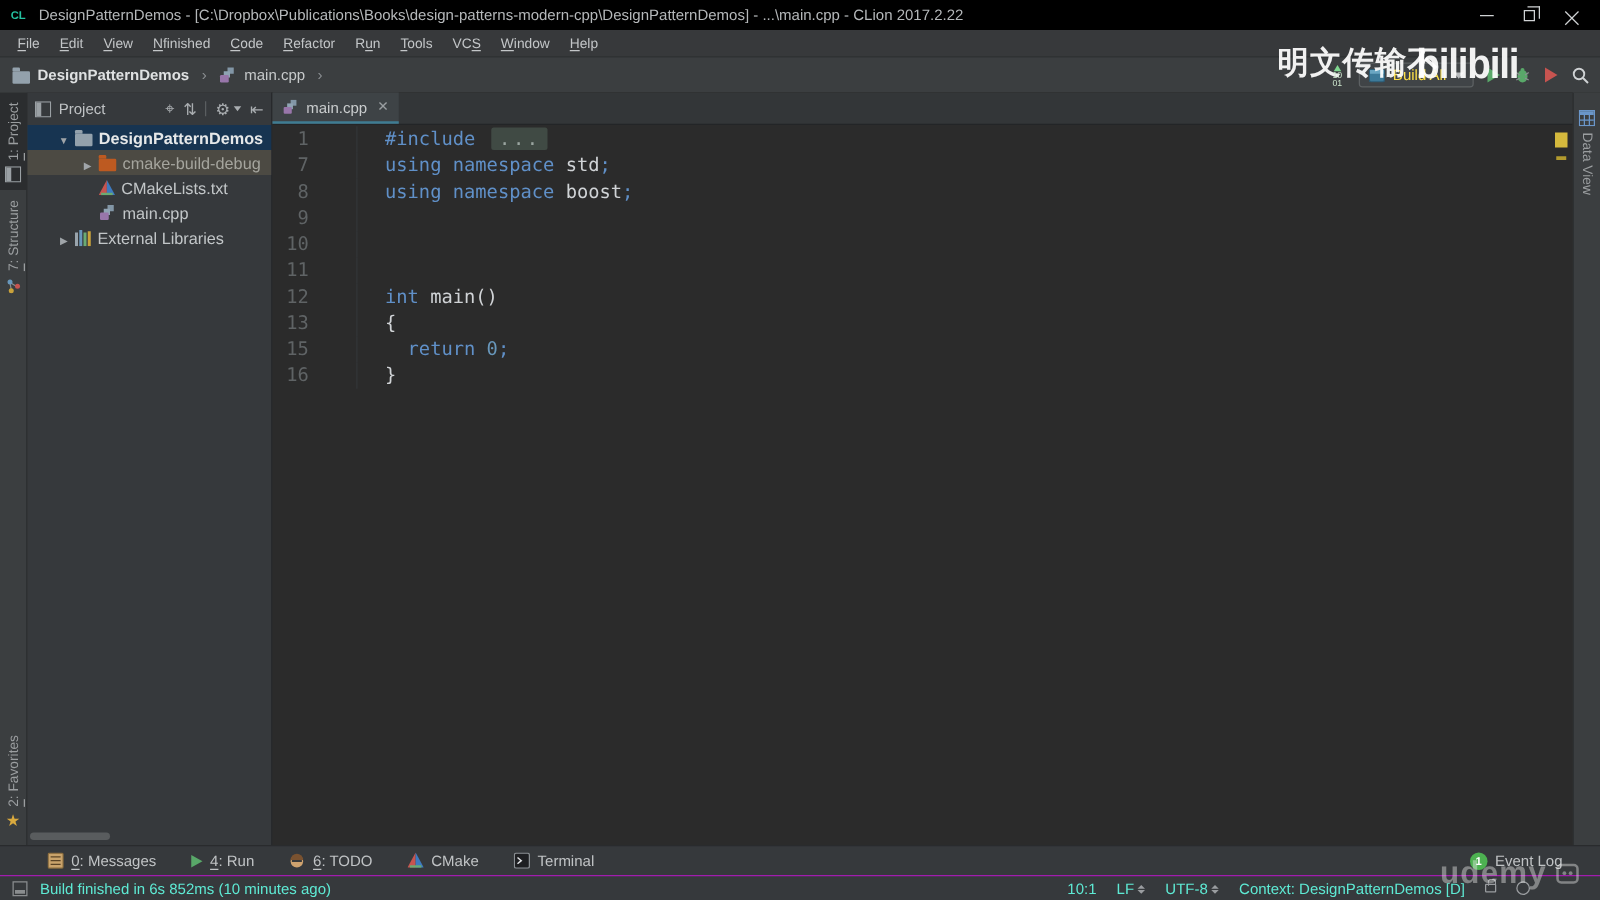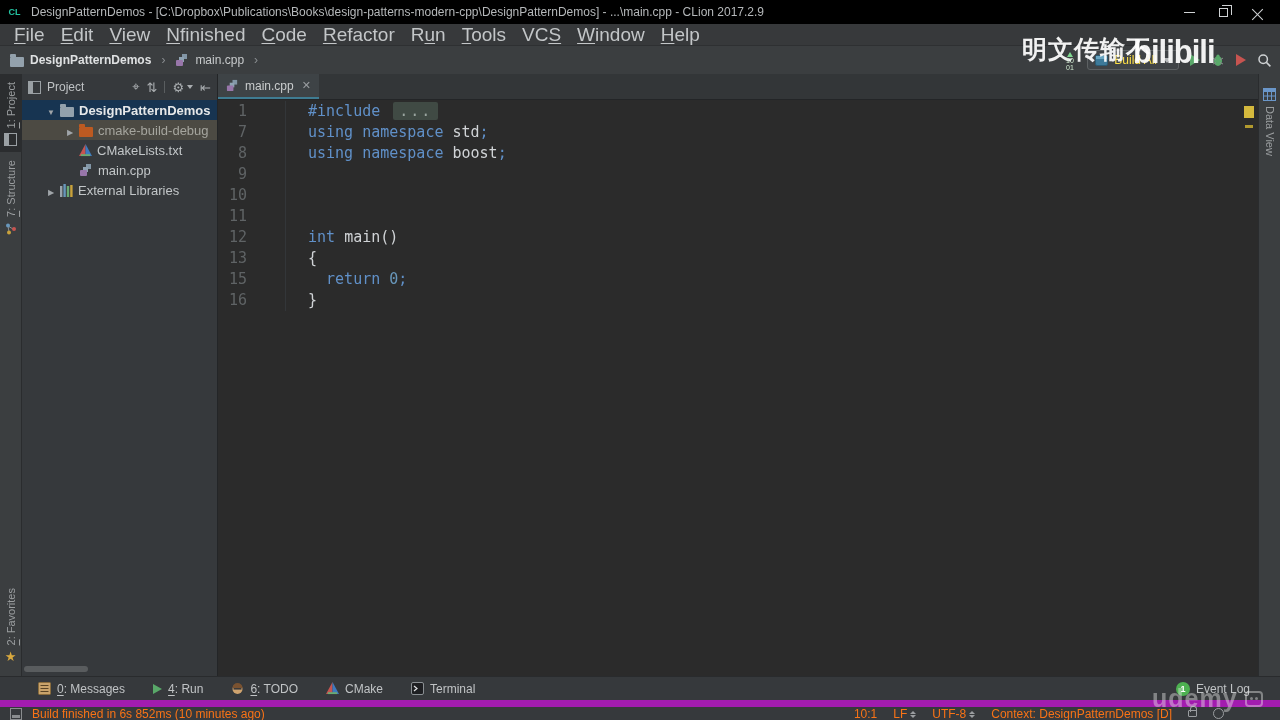--- a/index.html
+++ b/index.html
@@ -19,21 +19,21 @@
   .ic-min { width:11px; height:1px; background:#cfd2d4; }
   .ic-restore { width:9px; height:9px; border:1px solid #cfd2d4; position:relative; }
   .ic-restore::before { content:""; position:absolute; left:2px; top:-4px; width:9px; height:9px;
               border:1px solid #cfd2d4; border-left:none; border-bottom:none; }
   .ic-close { position:relative; width:11px; height:11px; }
   .ic-close::before,.ic-close::after { content:""; position:absolute; left:5px; top:0; width:1px; height:15px; background:#cfd2d4; }
   .ic-close::before { transform:rotate(45deg);} .ic-close::after{ transform:rotate(-45deg);}
 
   
   .menubar { height:22px; background:#37393b; display:flex; align-items:center; padding-left:6px; border-bottom:1px solid #2e3032; }
-  .menu-item { color:#c3c6c8; font-size:19px; padding:0 8px; cursor:default; }
+  .menu-item { color:#c3c6c8; font-size:11px; padding:0 8px; cursor:default; }
   .mn { text-decoration:underline; text-underline-offset:2px; }
 
   
   .navbar { position:relative; height:28px; background:#3b3e40; display:flex; align-items:center; padding-left:10px; }
   .crumb { display:flex; align-items:center; gap:6px; color:#c7cacb; font-size:12px; }
   .crumb-proj { font-weight:700; color:#dfe1e2; }
   .chev { color:#8a8e91; font-size:12px; padding:0 4px; }
   .folder { position:relative; width:14px; height:10px; background:#93a1ac; border-radius:1px; margin-top:3px; }
   .folder::before { content:""; position:absolute; top:-3px; left:0; width:6px; height:3px; background:#93a1ac; border-radius:1px 1px 0 0; }
   .folder.orange { background:#bd5a21; } .folder.orange::before { background:#bd5a21; }
@@ -102,22 +102,22 @@
   
   .toolwin-bar { height:24px; background:#36393c; border-top:1px solid #292b2d; display:flex; align-items:center;
                  padding-left:24px; font-size:12px; color:#c0c3c5; }
   .tw-btn { display:flex; align-items:center; gap:6px; padding:0 14px; height:100%; }
   .run-tri { width:0;height:0;border-left:9px solid #59a869;border-top:5px solid transparent;border-bottom:5px solid transparent; }
   .event-log { margin-left:auto; margin-right:30px; display:flex; align-items:center; gap:6px; }
   .badge { width:14px; height:14px; border-radius:50%; background:#4db151; color:#fff; font-size:9px; font-weight:700;
            display:flex; align-items:center; justify-content:center; }
 
   
-  .statusbar { height:20px; background:#36393c; border-top:7px solid #a21caf; display:flex; align-items:center;
-               padding:0 10px; font-size:12px; color:#f97316; }
+  .statusbar { height:20px; background:#36393c; border-top:1px solid #a21caf; display:flex; align-items:center;
+               padding:0 10px; font-size:12px; color:#5eead4; }
   .sb-ico { width:12px; height:12px; border:1px solid #8a8d8f; margin-right:10px; position:relative; }
   .sb-ico::before { content:""; position:absolute; left:1px; right:1px; bottom:1px; height:3px; background:#8a8d8f; }
   .sb-right { margin-left:auto; display:flex; align-items:center; gap:16px; margin-right:46px; }
   .updown { display:inline-flex; flex-direction:column; gap:1px; margin-left:3px; vertical-align:middle; }
   .updown i { width:0; height:0; border-left:3px solid transparent; border-right:3px solid transparent; }
   .updown .u { border-bottom:3px solid #9a9da0; } .updown .d { border-top:3px solid #9a9da0; }
   .lock { position:relative; width:9px; height:7px; border:1px solid #9a9da0; border-radius:1px; }
   .lock::before { content:""; position:absolute; top:-5px; left:1px; width:5px; height:5px;
                   border:1px solid #9a9da0; border-bottom:none; border-radius:3px 3px 0 0; }
   .hector { width:11px; height:11px; border-radius:50%; border:1px solid #9a9da0; }
@@ -137,21 +137,21 @@
 
   svg { display:block; }
 </style>
 </head>
 <body>
 
 <div class="app">
 
   <div class="titlebar">
     <div class="app-icon">CL</div>
-    <div class="win-title">DesignPatternDemos - [C:\Dropbox\Publications\Books\design-patterns-modern-cpp\DesignPatternDemos] - ...\main.cpp - CLion 2017.2.9</div>
+    <div class="win-title">DesignPatternDemos - [C:\Dropbox\Publications\Books\design-patterns-modern-cpp\DesignPatternDemos] - ...\main.cpp - CLion 2017.2.22</div>
     <div class="win-controls">
       <div class="win-btn">
           <span class="ic-min"></span>
         </div>
       <div class="win-btn">
           <span class="ic-restore"></span>
         </div>
       <div class="win-btn">
           <span class="ic-close"></span>
         </div>

